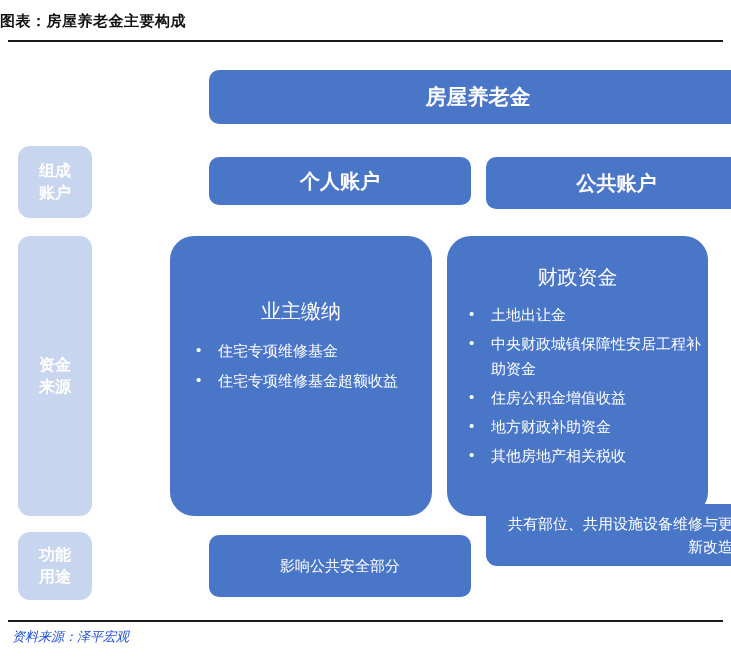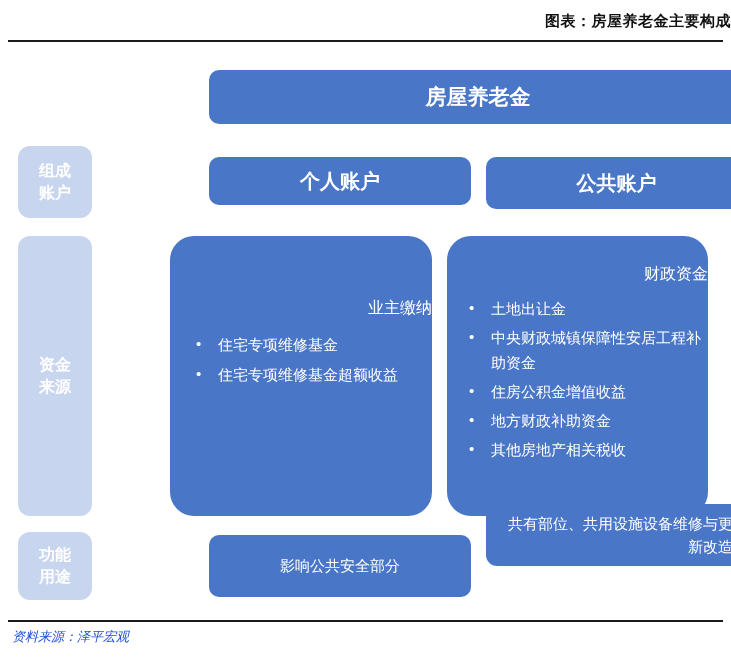--- a/index.html
+++ b/index.html
@@ -18,21 +18,21 @@
     position: relative;
     width: 731px;
     height: 661px;
   }
   
   .title {
     position: absolute;
     left: 0;
     top: 12px;
     width: 731px;
-    text-align: right;
+    text-align: left;
     font-size: 15px;
     font-weight: bold;
     color: #111111;
     letter-spacing: 0.5px;
   }
   .rule-top {
     position: absolute;
     left: 8px;
     top: 40px;
     width: 715px;
@@ -115,22 +115,22 @@
   }
   .b-fn-right {
     left: 447px; top: 504px; width: 261px; height: 62px;
     font-size: 15px;
     padding: 0 14px;
     line-height: 1.55;
     border-radius: 11px;
   }
   
   .src-head {
-    text-align: right;
-    font-size: 16px;
+    text-align: center;
+    font-size: 20px;
     color: #ffffff;
   }
   .b-src-left .src-head { margin-top: 62px; }
   .b-src-right .src-head { margin-top: 28px; }
   ul.bullets {
     list-style: none;
     margin: 0;
     padding: 0;
   }
   .b-src-left ul.bullets { margin: 14px 0 0 22px; }

